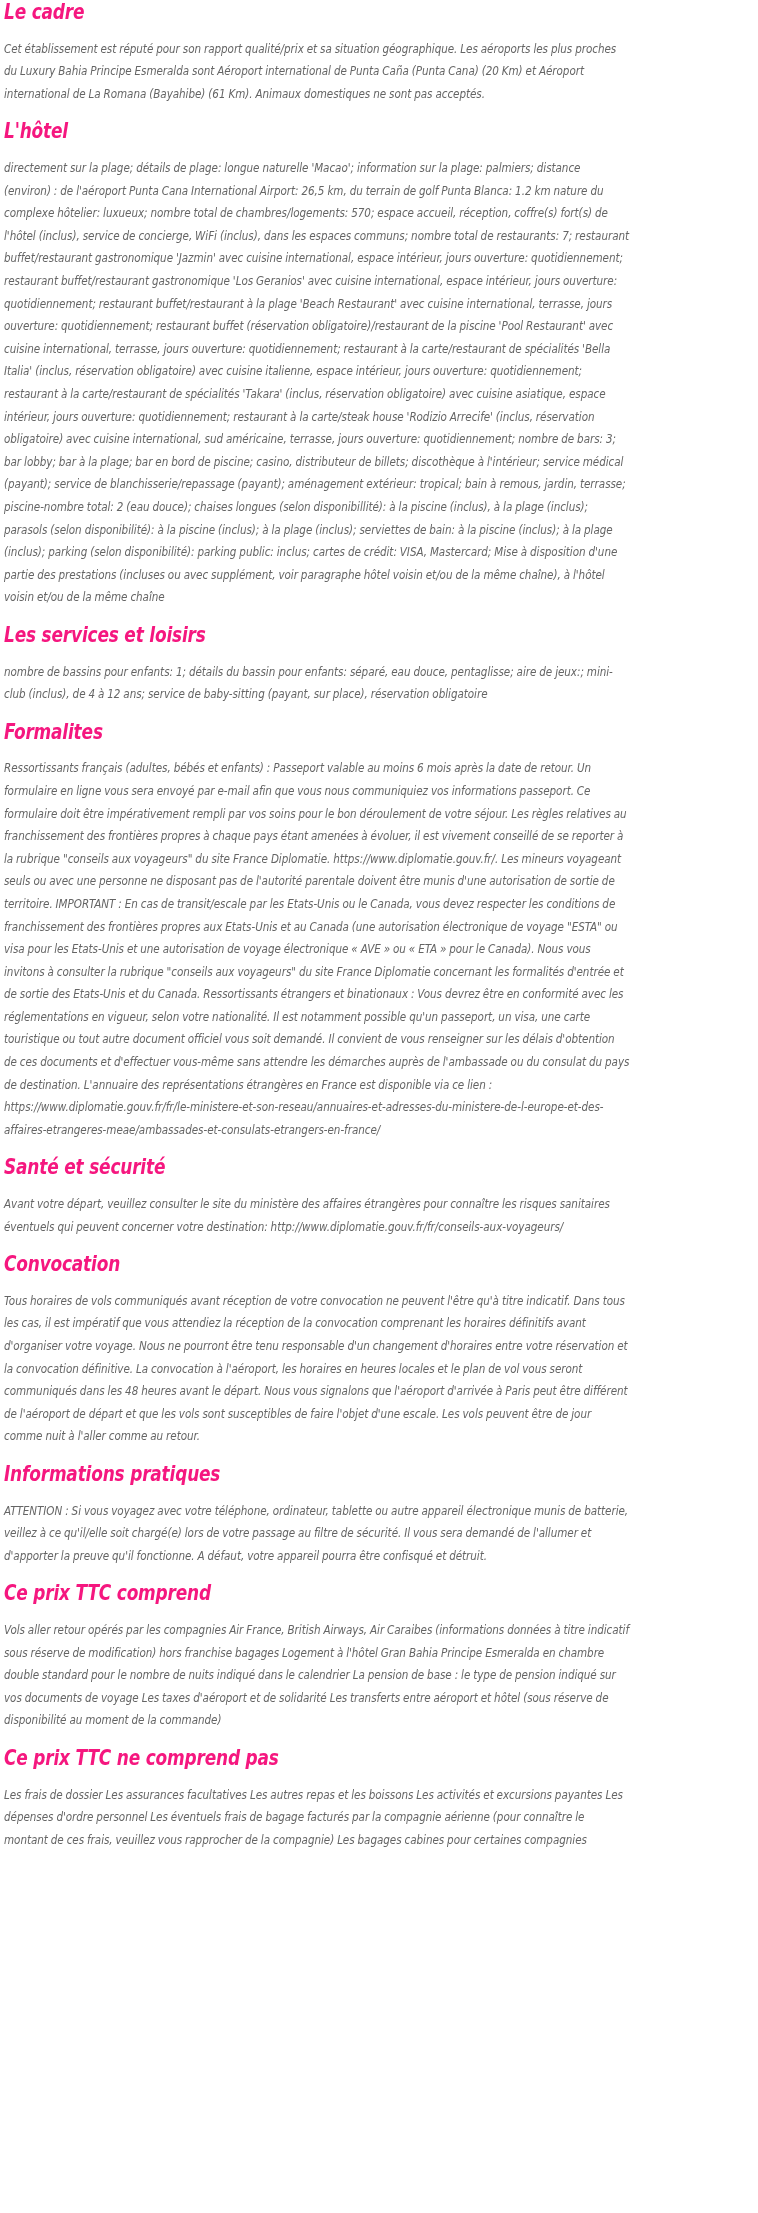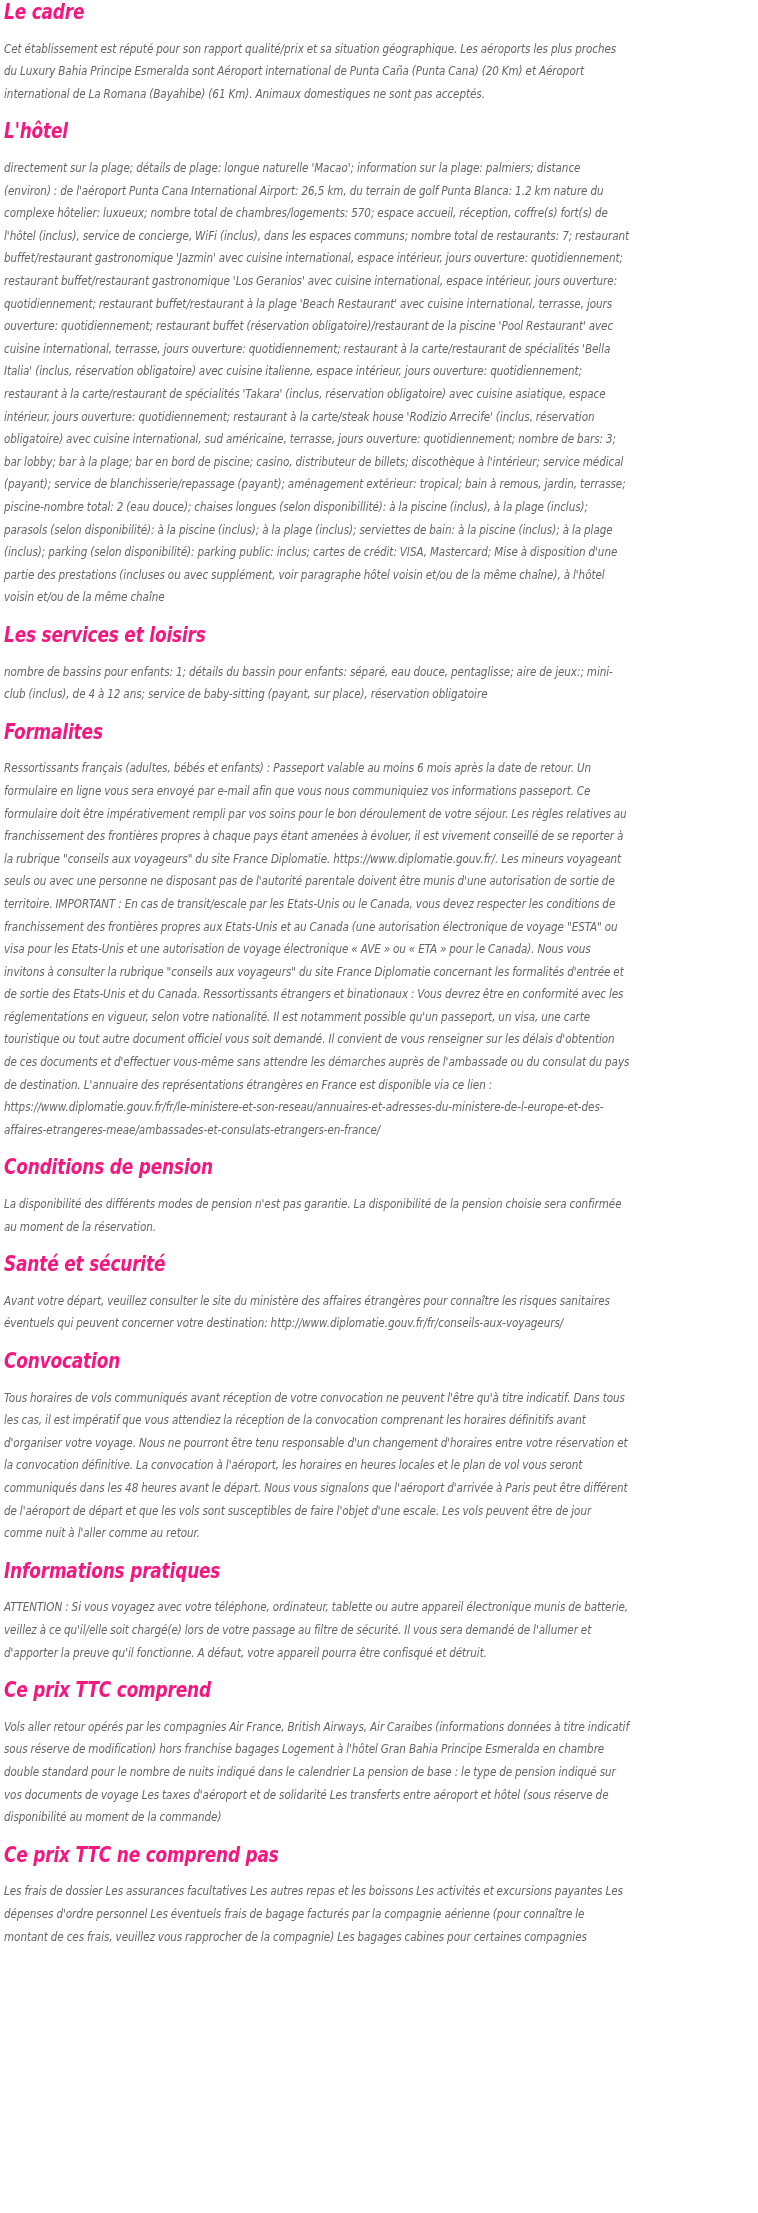--- a/index.html
+++ b/index.html
@@ -73,24 +73,20 @@
   <div class="section">
     <h2 class="section-title">Les services et loisirs</h2>
     <p class="body-text">nombre de bassins pour enfants: 1; détails du bassin pour enfants: séparé, eau douce, pentaglisse; aire de jeux:; mini-club (inclus), de 4 à 12 ans; service de baby-sitting (payant, sur place), réservation obligatoire</p>
   </div>
 
   <div class="section">
     <h2 class="section-title">Formalites</h2>
     <p class="body-text">Ressortissants français (adultes, bébés et enfants) : Passeport valable au moins 6 mois après la date de retour. Un formulaire en ligne vous sera envoyé par e-mail afin que vous nous communiquiez vos informations passeport. Ce formulaire doit être impérativement rempli par vos soins pour le bon déroulement de votre séjour. Les règles relatives au franchissement des frontières propres à chaque pays étant amenées à évoluer, il est vivement conseillé de se reporter à la rubrique "conseils aux voyageurs" du site France Diplomatie. https://www.diplomatie.gouv.fr/. Les mineurs voyageant seuls ou avec une personne ne disposant pas de l'autorité parentale doivent être munis d'une autorisation de sortie de territoire. IMPORTANT : En cas de transit/escale par les Etats-Unis ou le Canada, vous devez respecter les conditions de franchissement des frontières propres aux Etats-Unis et au Canada (une autorisation électronique de voyage "ESTA" ou visa pour les Etats-Unis et une autorisation de voyage électronique « AVE » ou « ETA » pour le Canada). Nous vous invitons à consulter la rubrique "conseils aux voyageurs" du site France Diplomatie concernant les formalités d'entrée et de sortie des Etats-Unis et du Canada. Ressortissants étrangers et binationaux : Vous devrez être en conformité avec les réglementations en vigueur, selon votre nationalité. Il est notamment possible qu'un passeport, un visa, une carte touristique ou tout autre document officiel vous soit demandé. Il convient de vous renseigner sur les délais d'obtention de ces documents et d'effectuer vous-même sans attendre les démarches auprès de l'ambassade ou du consulat du pays de destination. L'annuaire des représentations étrangères en France est disponible via ce lien : https://www.diplomatie.gouv.fr/fr/le-ministere-et-son-reseau/annuaires-et-adresses-du-ministere-de-l-europe-et-des-affaires-etrangeres-meae/ambassades-et-consulats-etrangers-en-france/</p>
   </div>
 
-  <div class="section">
-    <h2 class="section-title">Conditions de pension</h2>
-    <p class="body-text">La disponibilité des différents modes de pension n'est pas garantie. La disponibilité de la pension choisie sera confirmée au moment de la réservation.</p>
-  </div>
 
   <div class="section">
     <h2 class="section-title">Santé et sécurité</h2>
     <p class="body-text">Avant votre départ, veuillez consulter le site du ministère des affaires étrangères pour connaître les risques sanitaires éventuels qui peuvent concerner votre destination: http://www.diplomatie.gouv.fr/fr/conseils-aux-voyageurs/</p>
   </div>
 
   <div class="section">
     <h2 class="section-title">Convocation</h2>
     <p class="body-text">Tous horaires de vols communiqués avant réception de votre convocation ne peuvent l'être qu'à titre indicatif. Dans tous les cas, il est impératif que vous attendiez la réception de la convocation comprenant les horaires définitifs avant d'organiser votre voyage. Nous ne pourront être tenu responsable d'un changement d'horaires entre votre réservation et la convocation définitive. La convocation à l'aéroport, les horaires en heures locales et le plan de vol vous seront communiqués dans les 48 heures avant le départ. Nous vous signalons que l'aéroport d'arrivée à Paris peut être différent de l'aéroport de départ et que les vols sont susceptibles de faire l'objet d'une escale. Les vols peuvent être de jour comme nuit à l'aller comme au retour.</p>
   </div>

